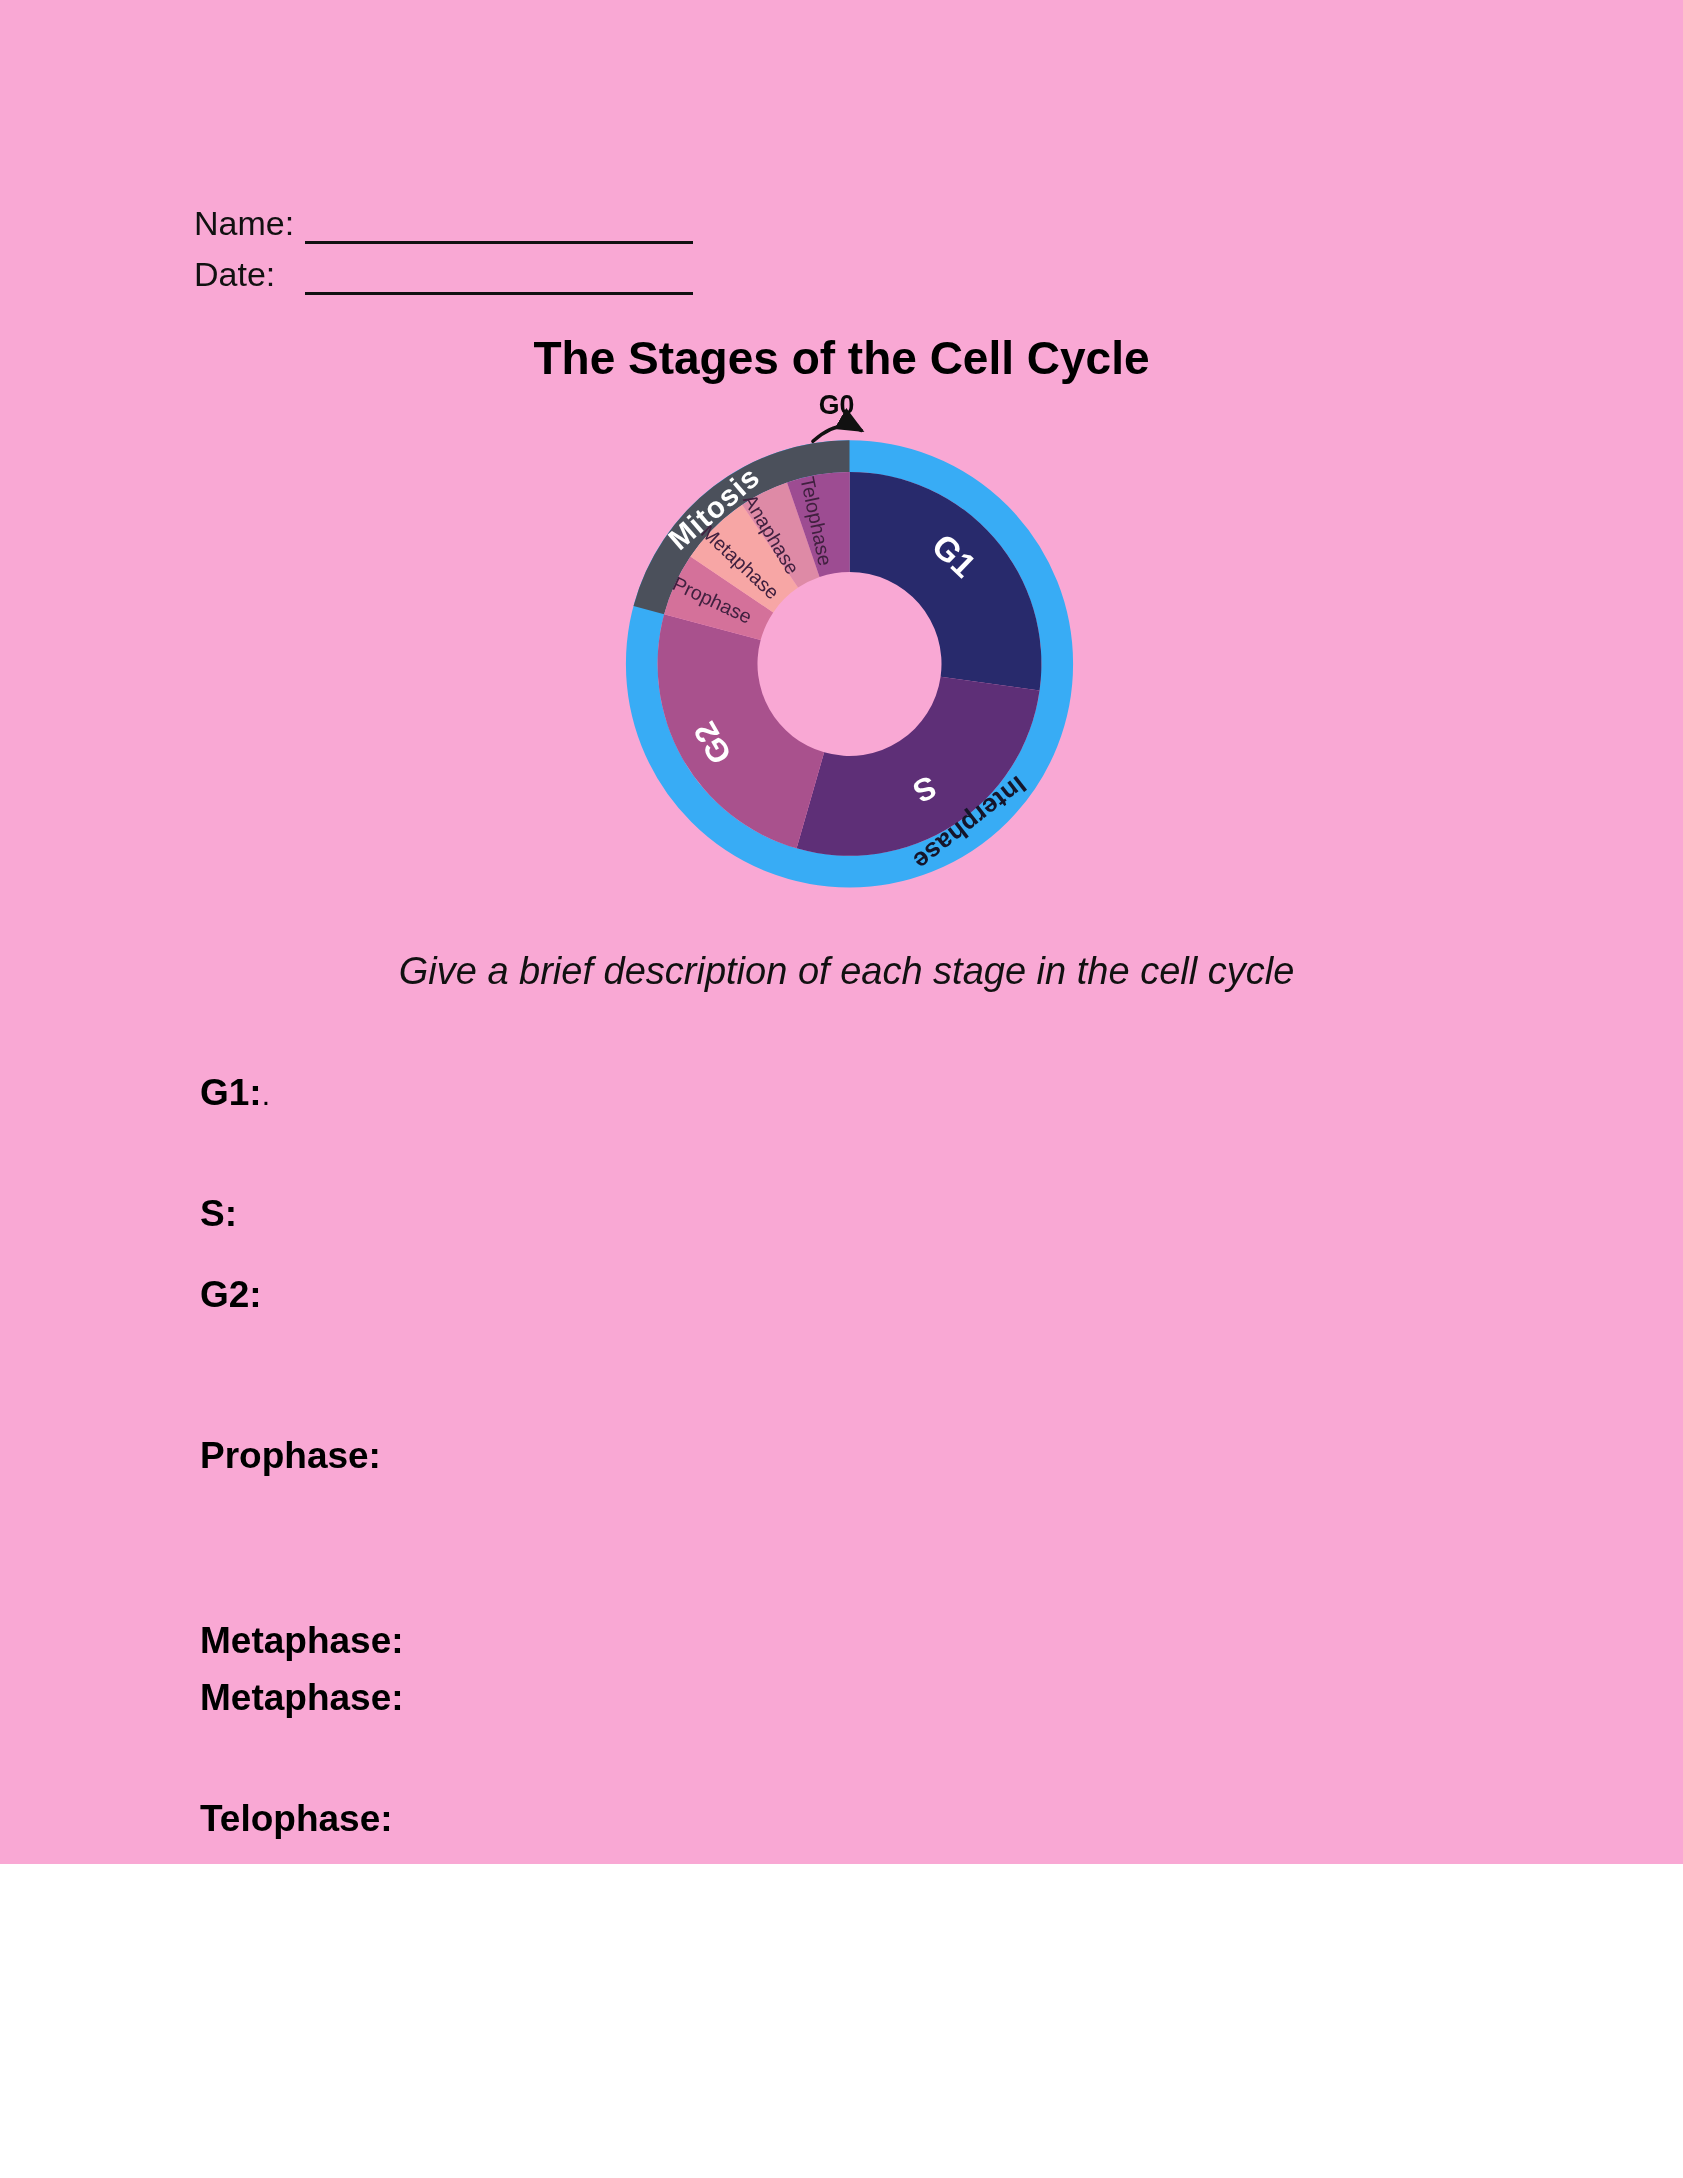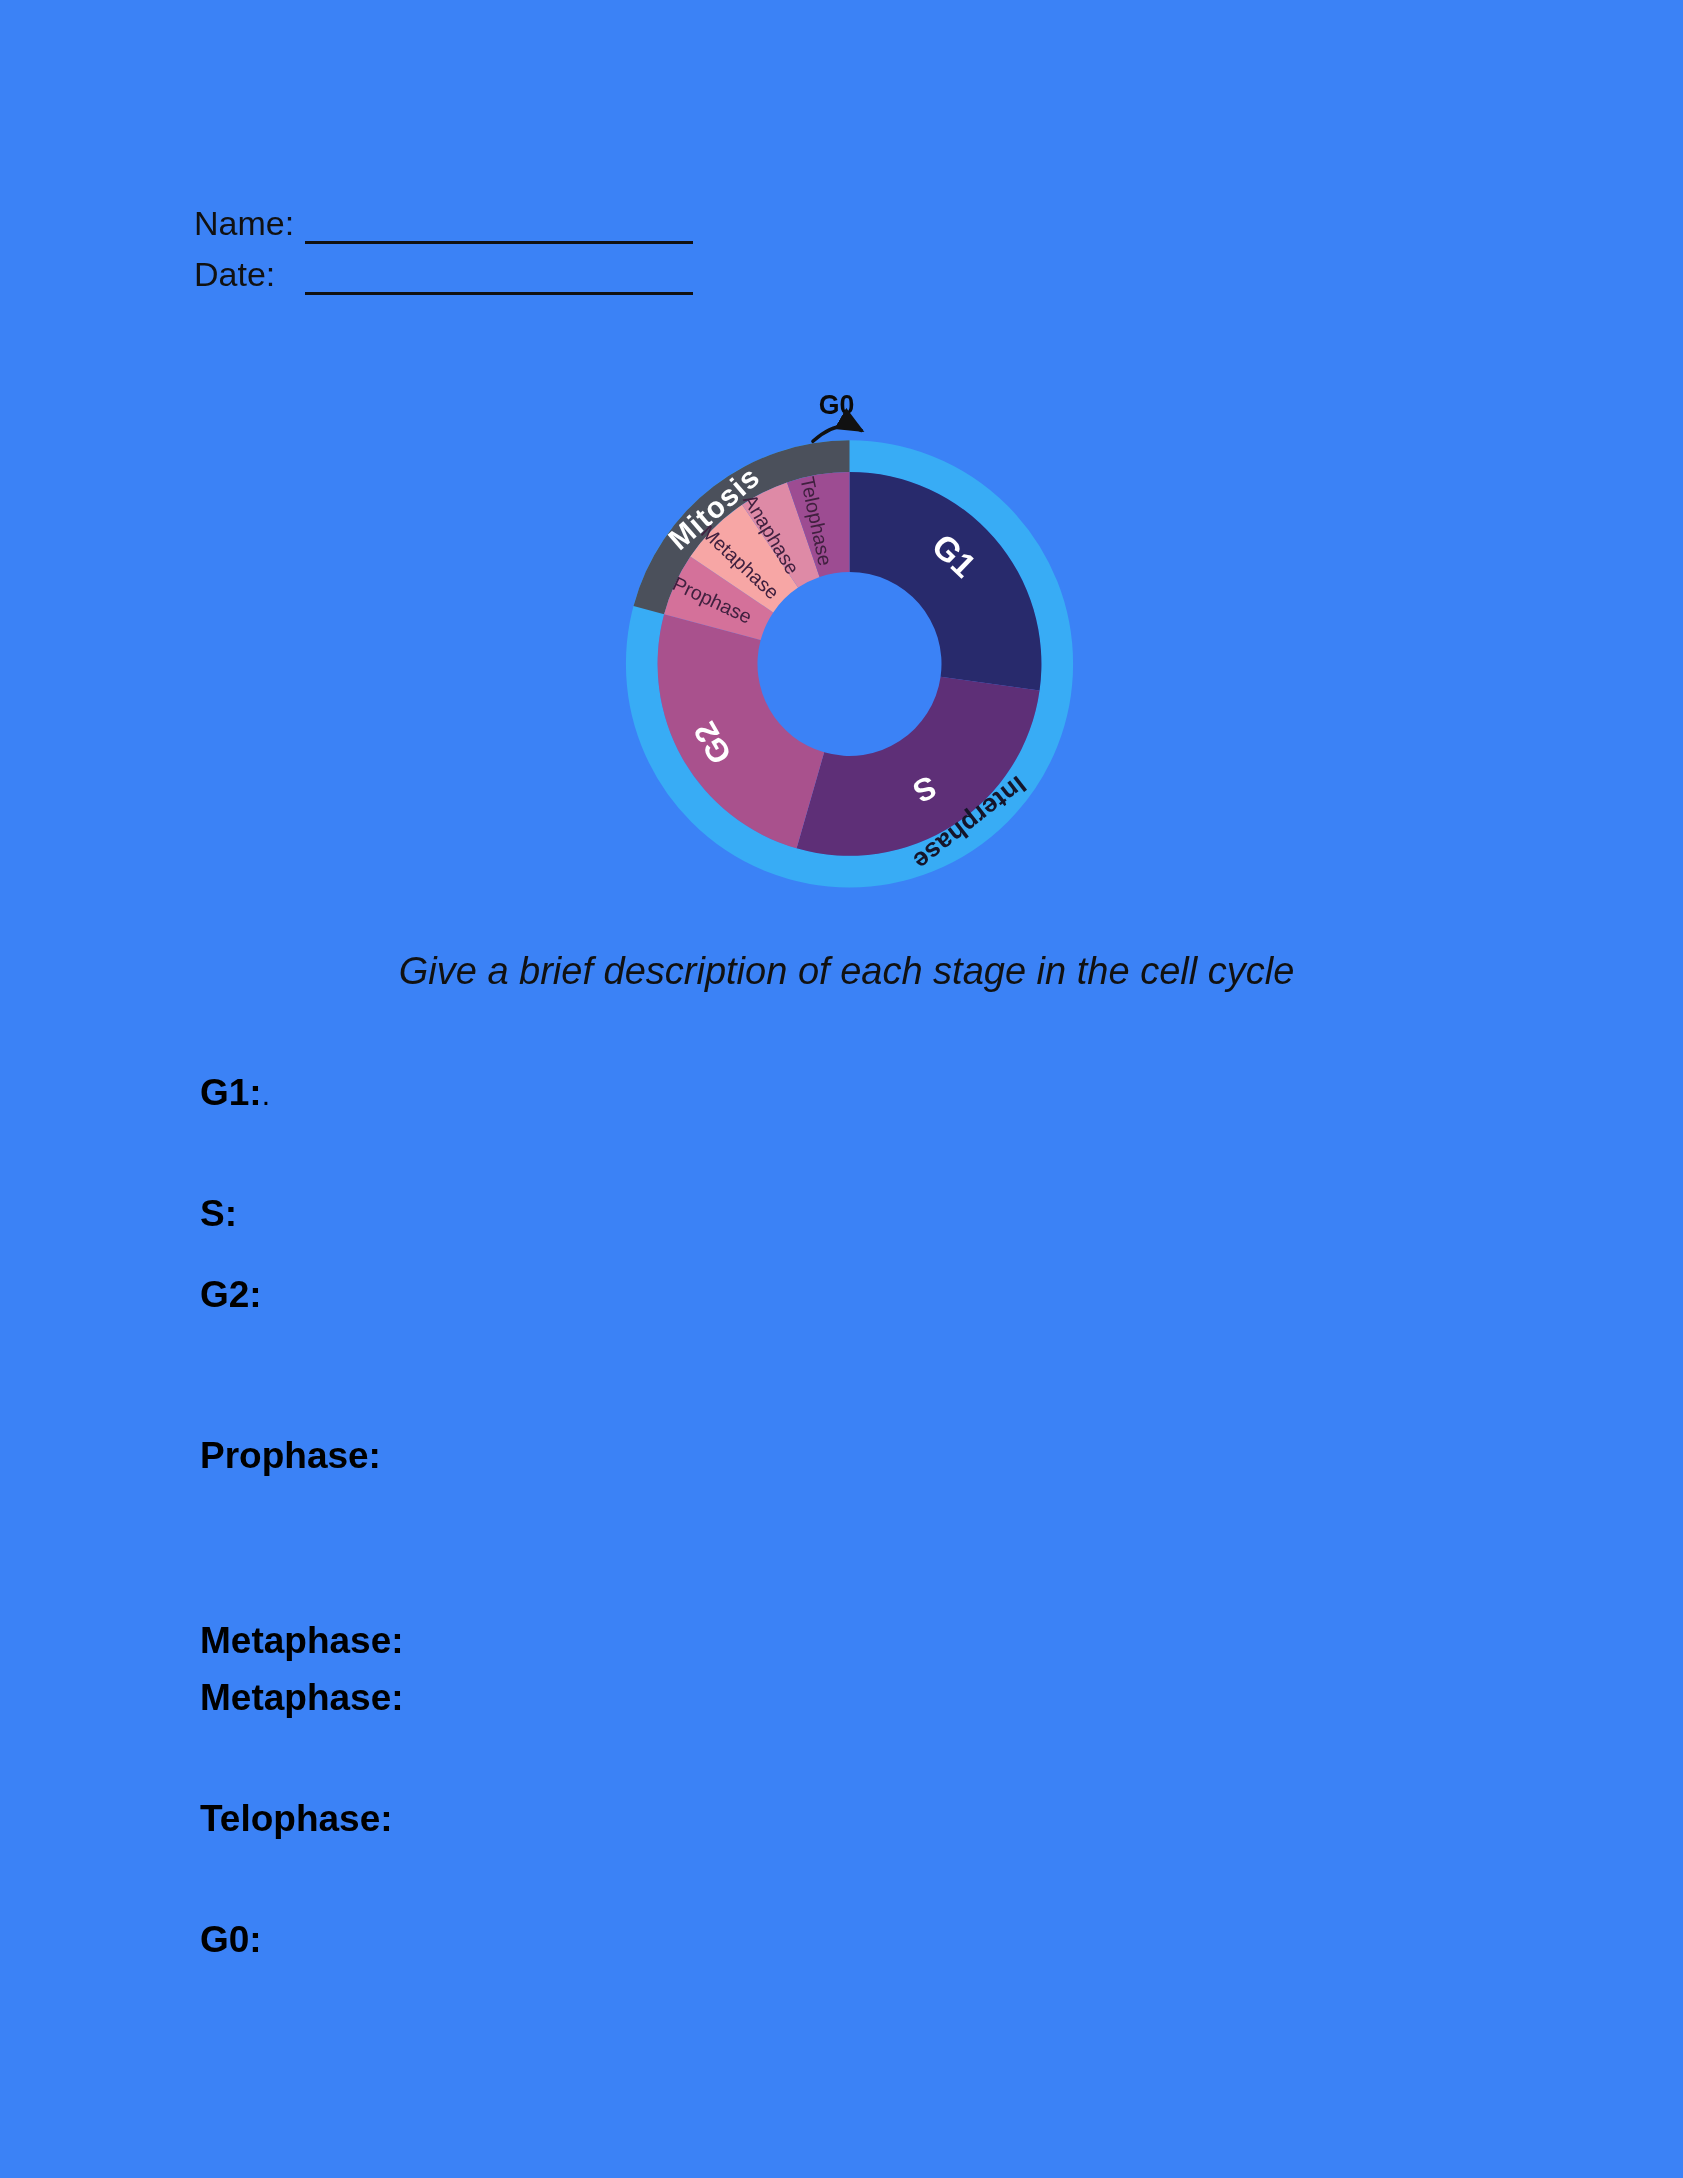--- a/index.html
+++ b/index.html
@@ -1,17 +1,17 @@
 <!DOCTYPE html>
 <html><head>
 <meta charset="utf-8">
 <style>
   html,body{margin:0;padding:0;background:#ffffff;}
   .page{
-    position:relative;width:1683px;height:2178px;background:#3b82f6;
+    position:relative;width:1683px;height:1864px;background:#f9a8d4;
     font-family:"Liberation Sans", sans-serif;color:#000;overflow:hidden;
   }
   .hdr-label{position:absolute;font-size:34px;color:#111;}
   #name-label{left:194px;top:204px;}
   #date-label{left:194px;top:255px;}
   .fill-line{position:absolute;height:3px;background:#111;}
   .name-line{left:305px;top:241px;width:388px;}
   .date-line{left:305px;top:292px;width:388px;}
   .title{
     position:absolute;left:0;width:1683px;top:331px;margin:0;
@@ -33,20 +33,21 @@
 </head>
 <body>
 
 <div class="page">
 
   <span class="hdr-label" id="name-label">Name:</span>
   <span class="fill-line name-line"></span>
   <span class="hdr-label" id="date-label">Date:</span>
   <span class="fill-line date-line"></span>
 
+  <h1 class="title">The Stages of the Cell Cycle</h1>
 
   <div class="chart-wrap">
     <svg id="diagram-svg" width="535" height="554" viewBox="0 0 540 560">
       <defs>
         <marker id="arrowhead" markerWidth="9" markerHeight="8" refX="7" refY="3.5" orient="auto">
           <path d="M0,0 L8,3.5 L0,7 Z" fill="#111"></path>
         </marker>
       </defs>
       <g id="diagram-body">
           <circle cx="270" cy="291" r="210" fill="none" stroke="#38acf5" stroke-width="32"></circle>

